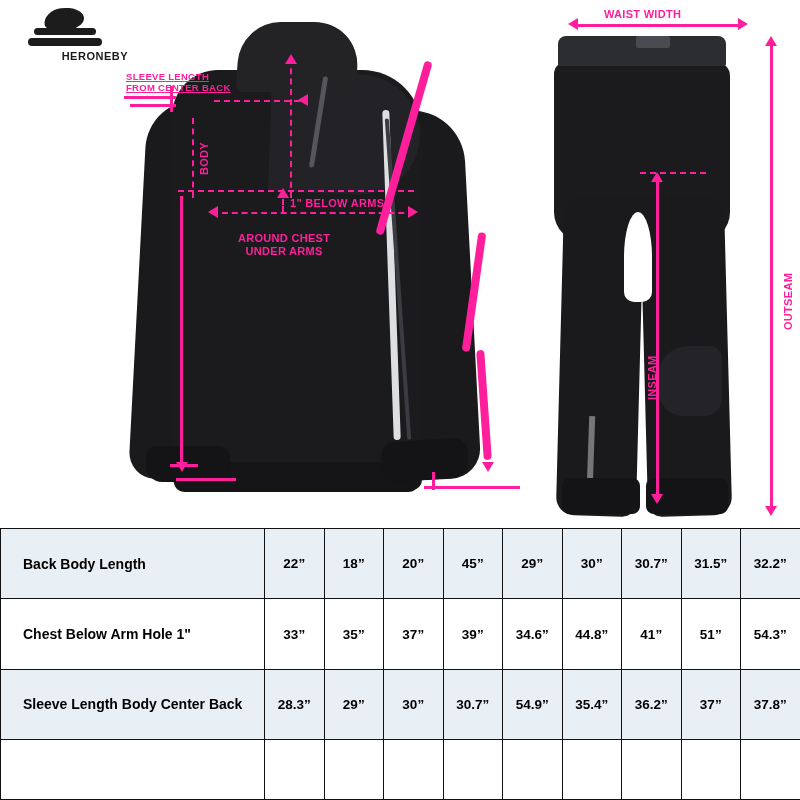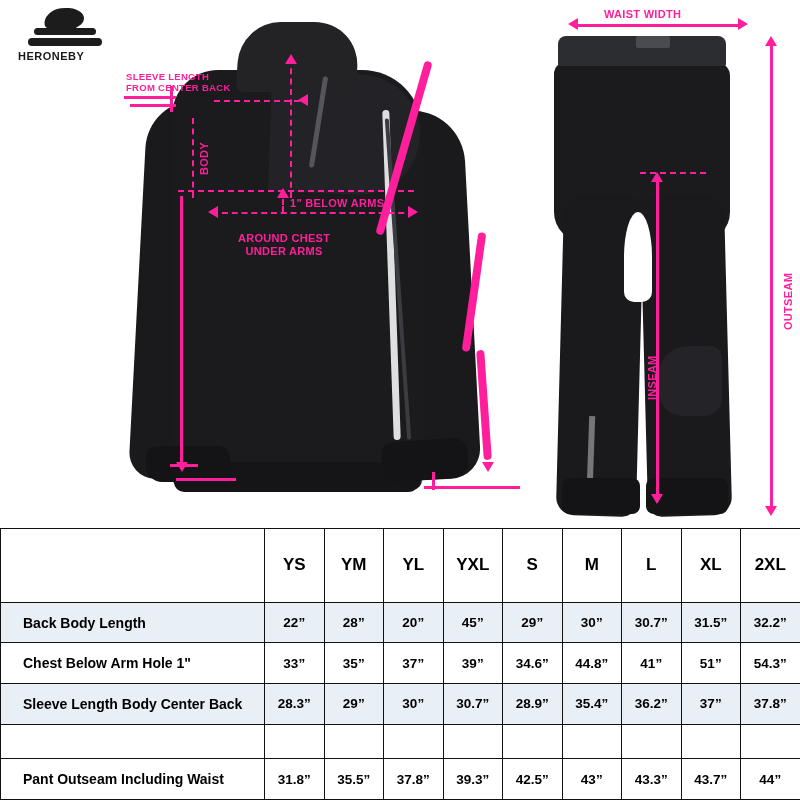--- a/index.html
+++ b/index.html
@@ -60,21 +60,21 @@
     width: 74px;
     height: 8px;
     background: #1c1c1c;
     border-radius: 4px;
   }
   #logo .wordmark {
     position: absolute;
     left: 0px;
     top: 42px;
     width: 110px;
-    text-align: left;
+    text-align: right;
     font-size: 11px;
     font-weight: bold;
     letter-spacing: 0.5px;
     color: #1a1a1a;
     white-space: nowrap;
     overflow: hidden;
   }
 
   
   .garment { position: absolute; }
@@ -406,21 +406,21 @@
     <div class="waist-tab"></div>
     <div class="leg-l"></div>
     <div class="leg-r"></div>
     <div class="crotch"></div>
     <div class="knee"></div>
     <div class="stripe"></div>
     <div class="cuff-l"></div>
     <div class="cuff-r"></div>
   </div>
 
-  <div class="mlabel small" style="left:126px; top:72px; width:80px; text-align:left;">
+  <div class="mlabel small" style="left:126px; top:72px; width:80px; text-align:left;text-decoration:underline;">
     <span>SLEEVE LENGTH</span><br>
     <span>FROM CENTER BACK</span>
   </div>
 
   <div class="mk solid-h" style="left:124px; top:96px; width:52px;"></div>
   <div class="mk solid-h" style="left:130px; top:104px; width:46px;"></div>
   <div class="mk solid-v" style="left:170px; top:86px; height:26px;"></div>
 
   <div class="mk dash-h" style="left:214px; top:100px; width:86px;"></div>
   <div class="arrow left" style="left:298px; top:94px;"></div>
@@ -481,36 +481,24 @@
       <col class="sz">
       <col class="sz">
       <col class="sz">
     <col class="sz">
       <col class="sz">
       <col class="sz">
       <col class="sz">
       <col class="sz">
   </colgroup>
   <tbody id="chart-body">
-      <tr class="head">
-        <td class="rowlabel"></td>
-        <td>YS</td>
-        <td>YM</td>
-        <td>YL</td>
-        <td>YXL</td>
-        <td>S</td>
-        <td>M</td>
-        <td>L</td>
-        <td>XL</td>
-        <td>2XL</td>
-      </tr>
       <tr class="alt">
         <td class="rowlabel">Back Body Length</td>
         <td>22”</td>
-        <td>28”</td>
+        <td>18”</td>
         <td>20”</td>
         <td>45”</td>
         <td>29”</td>
         <td>30”</td>
         <td>30.7”</td>
         <td>31.5”</td>
         <td>32.2”</td>
       </tr>
       <tr class="plain">
         <td class="rowlabel">Chest Below Arm Hole 1"</td>
@@ -523,44 +511,32 @@
         <td>41”</td>
         <td>51”</td>
         <td>54.3”</td>
       </tr>
       <tr class="alt">
         <td class="rowlabel">Sleeve Length Body Center Back</td>
         <td>28.3”</td>
         <td>29”</td>
         <td>30”</td>
         <td>30.7”</td>
-        <td>28.9”</td>
+        <td>54.9”</td>
         <td>35.4”</td>
         <td>36.2”</td>
         <td>37”</td>
         <td>37.8”</td>
       </tr>
       <tr class="spacer">
         <td class="rowlabel"></td>
         <td></td>
         <td></td>
         <td></td>
         <td></td>
         <td></td>
         <td></td>
         <td></td>
         <td></td>
         <td></td>
       </tr>
-      <tr class="plain">
-        <td class="rowlabel">Pant Outseam Including Waist</td>
-        <td>31.8”</td>
-        <td>35.5”</td>
-        <td>37.8”</td>
-        <td>39.3”</td>
-        <td>42.5”</td>
-        <td>43”</td>
-        <td>43.3”</td>
-        <td>43.7”</td>
-        <td>44”</td>
-      </tr>
     </tbody>
 </table>
 
 </body></html>

